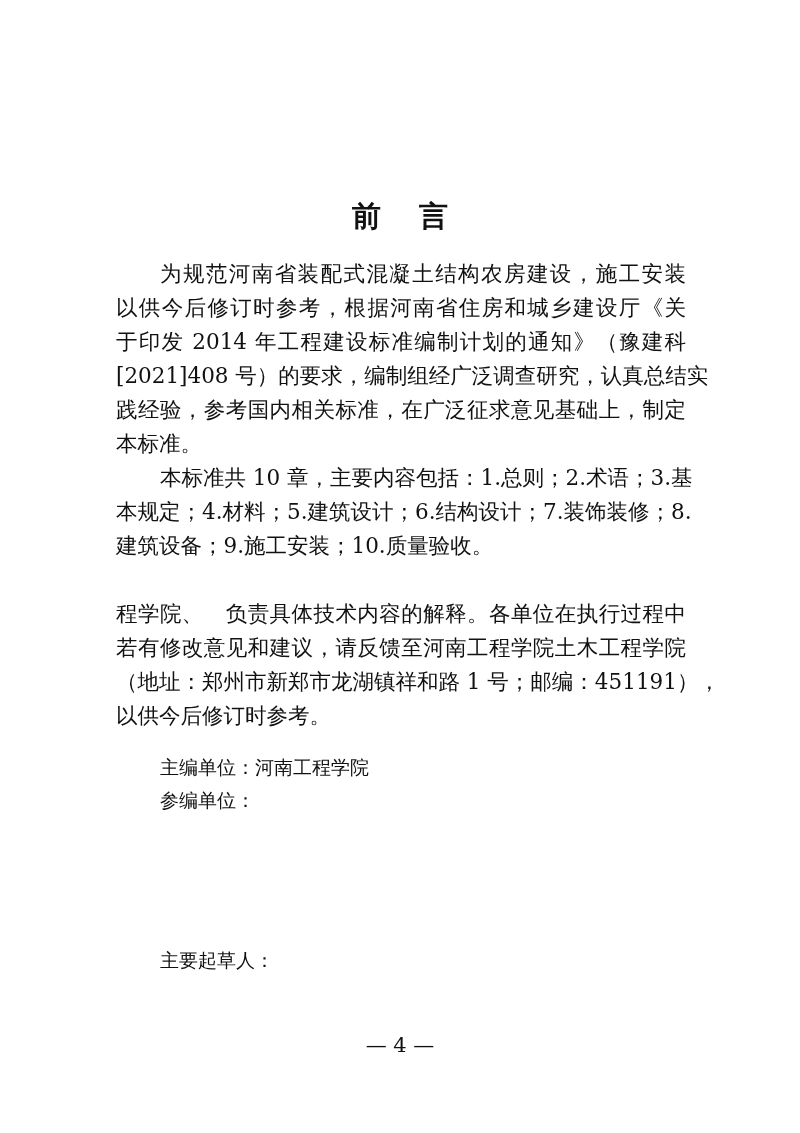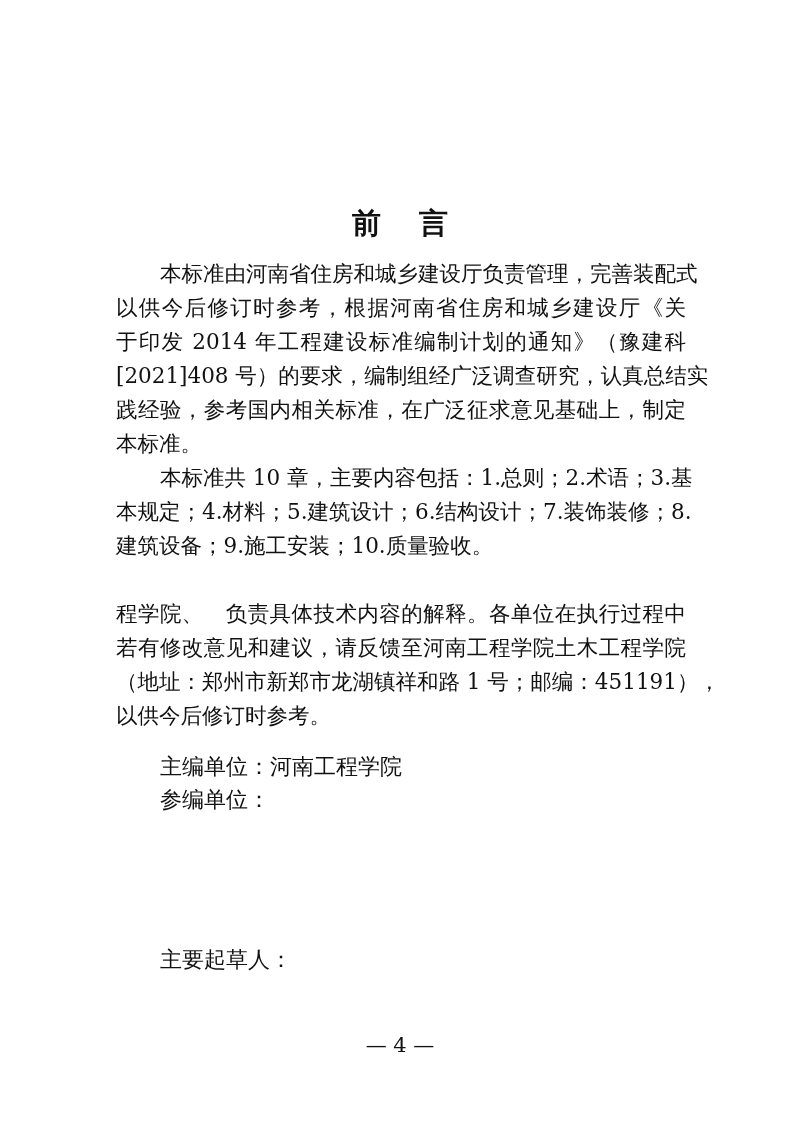--- a/index.html
+++ b/index.html
@@ -17,21 +17,21 @@
     }
     .page {
       position: absolute;
       left: 0; top: 0;
       width: 800px; height: 1133px;
     }
     .title {
       position: absolute;
       left: 0;
       width: 800px;
-      top: 203px;
+      top: 196px;
       text-align: center;
       font-family: "DejaVu Sans", "Liberation Sans", sans-serif;
       font-weight: bold;
       font-size: 29px;
       letter-spacing: 14px;
       line-height: 40px;
       padding-left: 14px;
       box-sizing: border-box;
     }
     .line {
@@ -47,42 +47,42 @@
     .line.last {
       text-align-last: left;
     }
     .line.indent {
       left: 160px;
       width: 526px;
     }
     .sig {
       position: absolute;
       left: 160px;
-      font-size: 22px;
+      font-size: 19px;
       line-height: 34px;
       white-space: nowrap;
     }
     .page-number {
       position: absolute;
       left: 0;
       width: 800px;
       top: 1030px;
       text-align: center;
       font-size: 21px;
       line-height: 30px;
     }
   </style>
 </head>
 <body>
 
 <div class="page">
 
   <div class="title">前 言</div>
 
-  <div class="line indent" style="top:257px;">本标准由河南省住房和城乡建设厅负责管理，完善装配式</div>
+  <div class="line indent" style="top:257px;">为规范河南省装配式混凝土结构农房建设，施工安装</div>
   <div class="line" style="top:291px;">以供今后修订时参考，根据河南省住房和城乡建设厅《关</div>
   <div class="line" style="top:325px;">于印发 2014 年工程建设标准编制计划的通知》（豫建科</div>
   <div class="line" style="top:359px;">[2021]408 号）的要求，编制组经广泛调查研究，认真总结实</div>
   <div class="line" style="top:393px;">践经验，参考国内相关标准，在广泛征求意见基础上，制定</div>
   <div class="line last" style="top:427px;">本标准。</div>
 
   <div class="line indent" style="top:461px;">本标准共 10 章，主要内容包括：1.总则；2.术语；3.基</div>
   <div class="line" style="top:495px;">本规定；4.材料；5.建筑设计；6.结构设计；7.装饰装修；8.</div>
   <div class="line last" style="top:529px;">建筑设备；9.施工安装；10.质量验收。</div>
 

